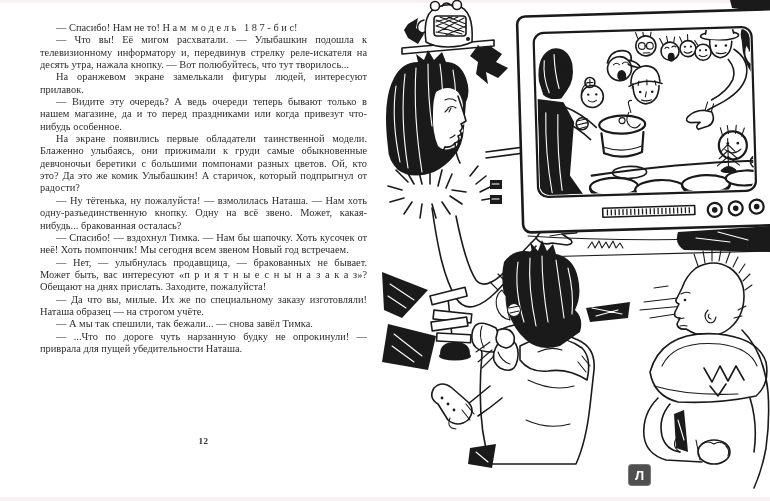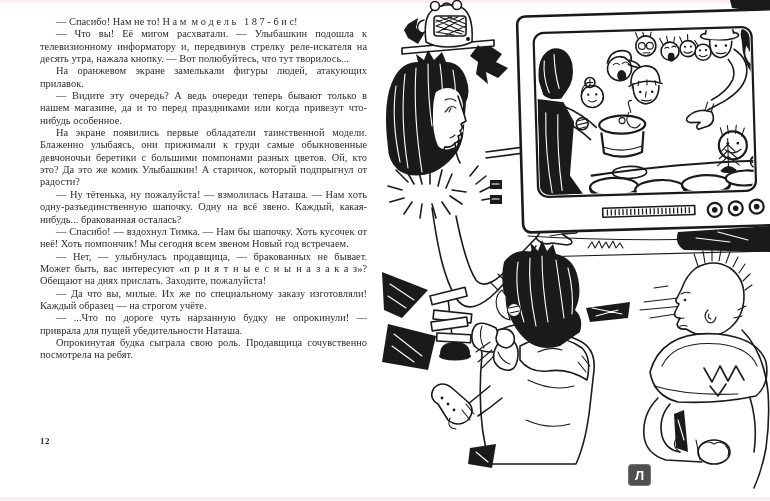--- a/index.html
+++ b/index.html
@@ -10,29 +10,29 @@
   body{
     width:770px;height:501px;position:relative;overflow:hidden;
     background:var(--paper);
     font-family:"Liberation Serif","DejaVu Serif",serif;
   }
   .edge-strip{position:absolute;left:0;width:770px;background:var(--strip);}
   .edge-strip.top{top:0;height:3px;}
   .edge-strip.bottom{bottom:0;height:4px;}
 
   .left-page{
-    position:absolute;left:40px;top:16px;width:327px;
+    position:absolute;left:40px;top:22px;width:327px;
     color:var(--text);
   }
   .left-page p{
     margin:0;text-indent:16px;text-align:justify;
     font-size:10.4px;line-height:12.35px;
   }
   .page-number{
-    position:absolute;left:40px;top:436px;width:327px;
+    position:absolute;left:40px;top:436px;width:327px;text-align:center;
     font-size:9px;font-weight:700;letter-spacing:.5px;color:var(--text);
   }
 
   .illustration{position:absolute;left:378px;top:0;width:392px;height:501px;}
   
   #illu path,#illu rect,#illu circle,#illu ellipse,#illu line,#illu polygon,#illu polyline{
     stroke:var(--ink);fill:none;stroke-width:1.6;stroke-linecap:round;stroke-linejoin:round;
   }
   #illu .f{fill:var(--ink);stroke:none;}          
   #illu .w{fill:var(--paper);}                    
@@ -51,29 +51,29 @@
 </style>
 </head>
 <body>
 
 <div class="edge-strip top"></div>
 <div class="edge-strip bottom"></div>
 
 <div class="left-page">
     <p>— Спасибо! Нам не то! Н а м м о д е л ь  1 8 7 - б и с!</p>
     <p>— Что вы! Её мигом расхватали. — Улыбашкин подошла к телевизионному информатору и, передвинув стрелку реле-искателя на десять утра, нажала кнопку. — Вот полюбуйтесь, что тут творилось...</p>
-    <p>На оранжевом экране замелькали фигуры людей, атакующих прилавок.</p>
+    <p>На оранжевом экране замелькали фигуры людей, интересуют прилавок.</p>
     <p>— Видите эту очередь? А ведь очереди теперь бывают только в нашем магазине, да и то перед праздниками или когда привезут что-нибудь особенное.</p>
     <p>На экране появились первые обладатели таинственной модели. Блаженно улыбаясь, они прижимали к груди самые обыкновенные девчоночьи беретики с большими помпонами разных цветов. Ой, кто это? Да это же комик Улыбашкин! А старичок, который подпрыгнул от радости?</p>
-    <p>— Ну тётенька, ну пожалуйста! — взмолилась Наташа. — Нам хоть одну-разъединственную шапочку. Одну на всё звено. Каждый, какая-нибудь... бракованная осталась?</p>
+    <p>— Ну тётенька, ну пожалуйста! — взмолилась Наташа. — Нам хоть одну-разъединственную кнопку. Одну на всё звено. Может, какая-нибудь... бракованная осталась?</p>
     <p>— Спасибо! — вздохнул Тимка. — Нам бы шапочку. Хоть кусочек от неё! Хоть помпончик! Мы сегодня всем звеном Новый год встречаем.</p>
     <p>— Нет, — улыбнулась продавщица, — бракованных не бывает. Может быть, вас интересуют «п р и я т н ы е с н ы н а з а к а з»? Обещают на днях прислать. Заходите, пожалуйста!</p>
-    <p>— Да что вы, милые. Их же по специальному заказу изготовляли! Каждый образец — на строгом учёте.</p>
+    <p>— Да что вы, милые. Их же по специальному заказу изготовляли! Наташа образец — на строгом учёте.</p>
+    <p>— А мы так спешили, так бежали... — снова завёл Тимка.</p>
     <p>— ...Что по дороге чуть нарзанную будку не опрокинули! — приврала для пущей убедительности Наташа.</p>
-    <p>Опрокинутая будка сыграла свою роль. Продавщица сочувственно посмотрела на ребят.</p>
   </div>
 <div class="page-number">12</div>
 
 <svg id="illu" class="illustration" viewBox="0 0 392 501">
 
   <g>
     <path d="M108,152 L146,147 M108,158 L146,153"></path>
     <path d="M158,257 L392,251" class="s1"></path>
   </g>
 

